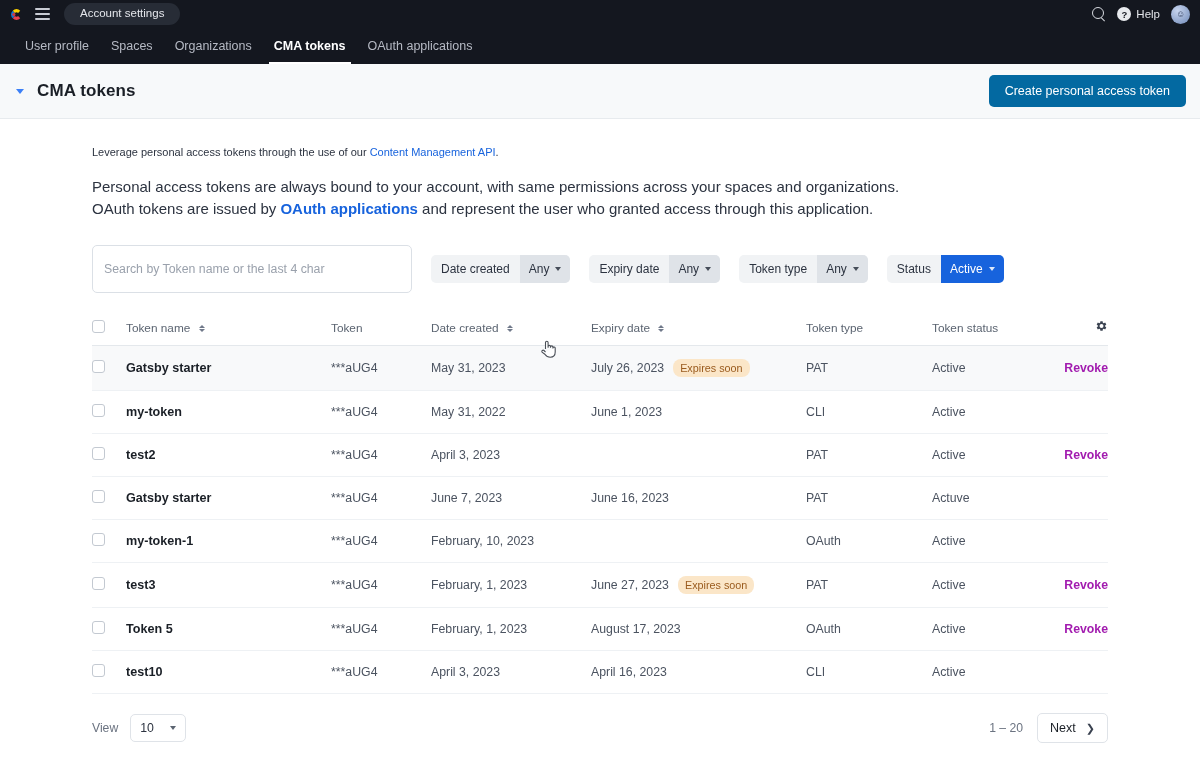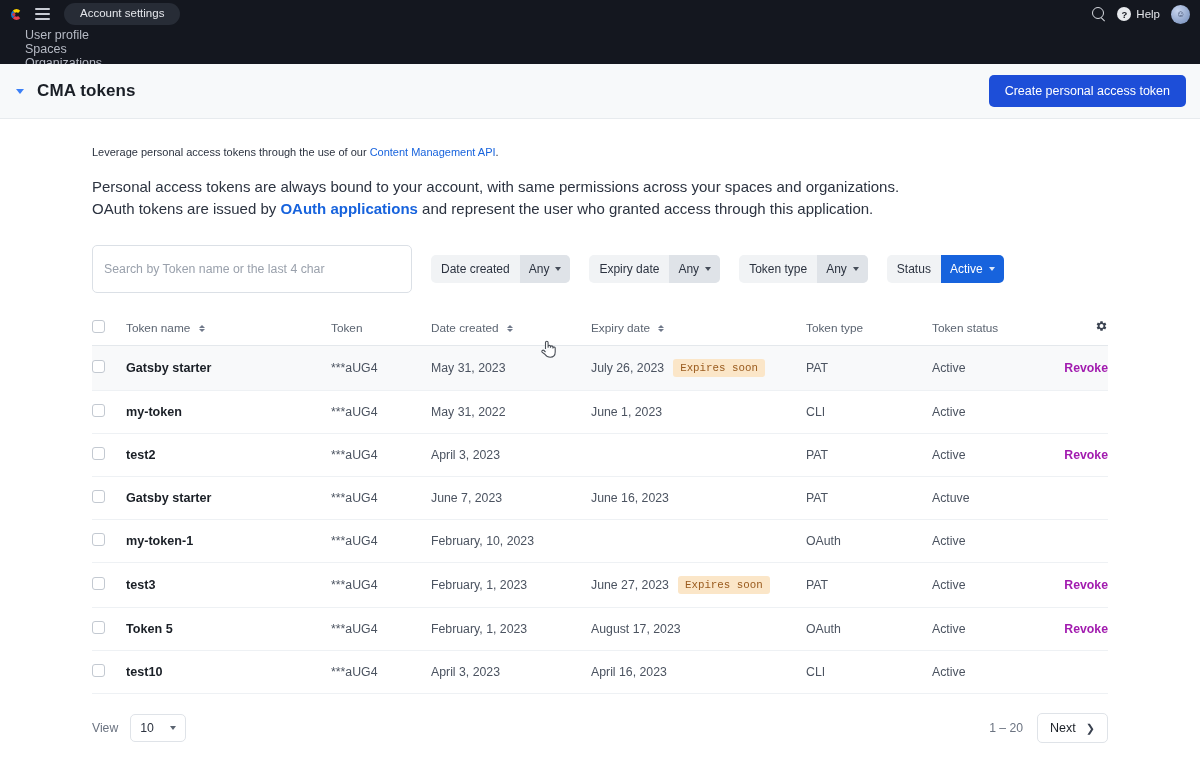--- a/index.html
+++ b/index.html
@@ -36,35 +36,35 @@
   .ic-help { width:14px; height:14px; border-radius:50%; background:#e8eaee; color:#14171f;
     font-size:9.5px; font-weight:bold; display:flex; align-items:center; justify-content:center; }
   .help-txt { color:#e4e6eb; font-size:11.5px; }
   .avatar { width:19px; height:19px; border-radius:50%;
     background: radial-gradient(circle at 35% 30%, #c7d4ee, #8aa0c8 70%, #6f86b4);
     display:flex; align-items:center; justify-content:center; cursor:pointer; }
   .avatar span { font-size:9px; color:#3a4766; line-height:1; }
 
   
   .navtabs { background:#14171f; height:36px; display:flex; align-items:stretch;
-    padding: 0 14px; gap: 0; flex-direction: column; }
+    padding: 0 14px; gap: 0; }
   .navtab { color:#b6bac4; font-size:12.5px; display:flex; align-items:center;
     padding: 0 11px; cursor:pointer; position:relative; white-space:nowrap; }
   .navtab.active { color:#ffffff; font-weight:bold; }
   .navtab.active::after { content:""; position:absolute; left:6px; right:6px; bottom:0;
     height:2px; background:#ffffff; }
 
   
   .pagehead { height:55px; background:#f7f9fa; border-bottom:1px solid #e7ebee;
     display:flex; align-items:center; padding: 0 14px; position:relative; }
   .caret-tiny { width:0; height:0; border-left:4px solid transparent; border-right:4px solid transparent;
     border-top:5px solid #3c80f7; margin-right:13px; margin-left:2px; cursor:pointer; }
   .pagetitle { font-size:17px; font-weight:bold; color:#1a1f26; letter-spacing:.1px; }
   .btn-primary { position:absolute; right:14px; top:50%; transform:translateY(-50%);
-    background:#1d4ed8; color:#fff; font-size:12.5px; border:none; border-radius:5px;
+    background:#0369a1; color:#fff; font-size:12.5px; border:none; border-radius:5px;
     padding:9px 16px; cursor:pointer; font-family:inherit; white-space:nowrap; }
 
   
   .content { padding: 26px 92px 0 92px; }
   .lead { font-size:11px; color:#2c3340; line-height:1.45; margin:0 0 15px 0; }
   .lead2 { font-size:15px; color:#2c3340; line-height:1.45; margin:0; }
   a.link { color:#1763dd; text-decoration:none; cursor:pointer; }
   a.link.bold { font-weight:bold; }
 
   
@@ -103,21 +103,21 @@
     background:#fff; display:inline-block; cursor:pointer; }
   .tname { font-weight:bold; color:#1a1f26; font-size:12.6px; }
   .sorter { display:inline-flex; flex-direction:column; gap:1px; margin-left:5px;
     vertical-align:middle; cursor:pointer; }
   .sorter i { display:block; width:0; height:0; border-left:3px solid transparent;
     border-right:3px solid transparent; }
   .sorter i.up { border-bottom:3.5px solid #70798a; }
   .sorter i.dn { border-top:3.5px solid #70798a; }
   .gear { width:14px; height:14px; display:inline-block; cursor:pointer; }
   .badge { display:inline-block; background:#fbe6c8; color:#9a5b1e; font-size:10.8px;
-    border-radius:3px; padding:3px 7px; margin-left:9px; vertical-align:middle; white-space:nowrap;font-family:Liberation Mono, monospace; }
+    border-radius:8px; padding:3px 7px; margin-left:9px; vertical-align:middle; white-space:nowrap; }
   .revoke { color:#a21caf; font-weight:bold; font-size:12.3px; cursor:pointer; }
   .expcell { display:flex; align-items:center; }
 
   
   .footer { display:flex; align-items:center; margin-top:19px; padding-bottom:24px; }
   .view-lbl { font-size:12.2px; color:#6b7381; margin-right:12px; }
   .view-sel { display:flex; align-items:center; justify-content:space-between; width:56px;
     height:28px; border:1px solid #dfe3e8; border-radius:5px; background:#fff; padding: 0 9px;
     font-size:12.3px; color:#2c3340; cursor:pointer; }
   .chev-dk { width:0; height:0; border-left:3.5px solid transparent; border-right:3.5px solid transparent;

